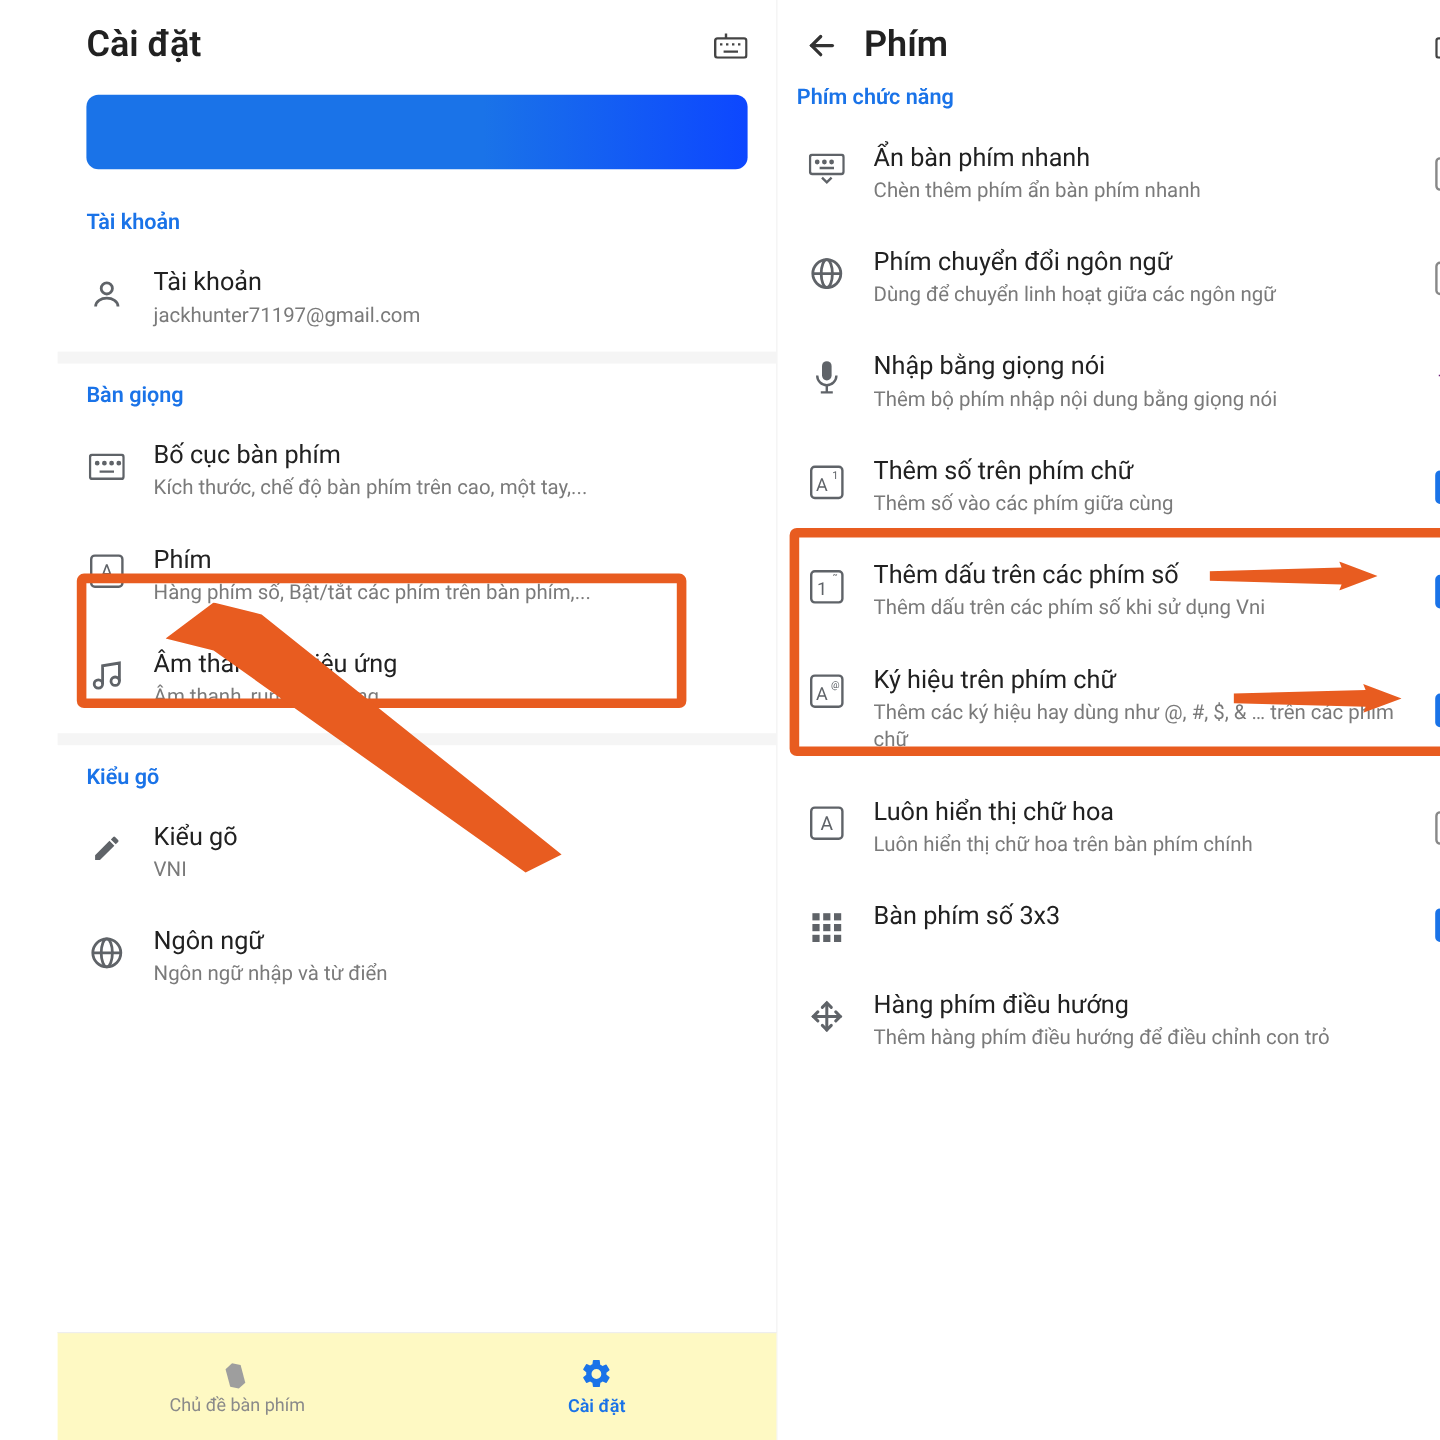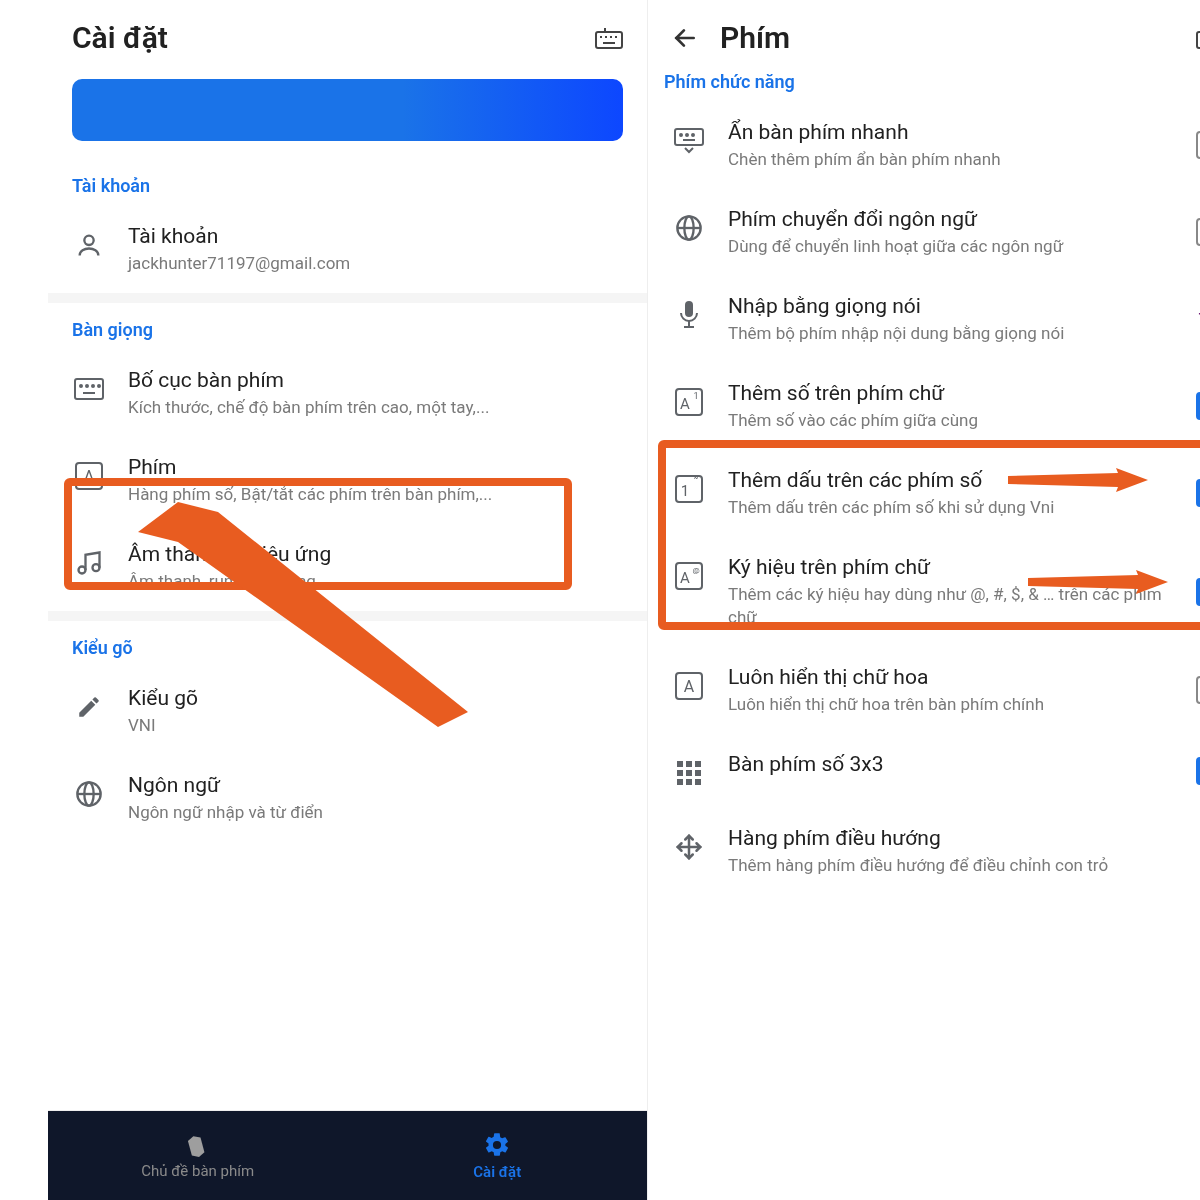--- a/index.html
+++ b/index.html
@@ -123,21 +123,21 @@
     font-size:20px;
     font-weight:700;
   }
   
   .bottom-nav {
     position:absolute;
     bottom:0; left:0; right:0;
     height:90px;
     display:flex;
     border-top:1px solid #eee;
-    background:#0f172a;
+    background:#fef9c3;
   }
   .nav-item{
     flex:1;
     display:flex;
     flex-direction:column;
     align-items:center;
     justify-content:center;
     gap:4px;
     color:#8a8a8a;
     font-size:15px;

